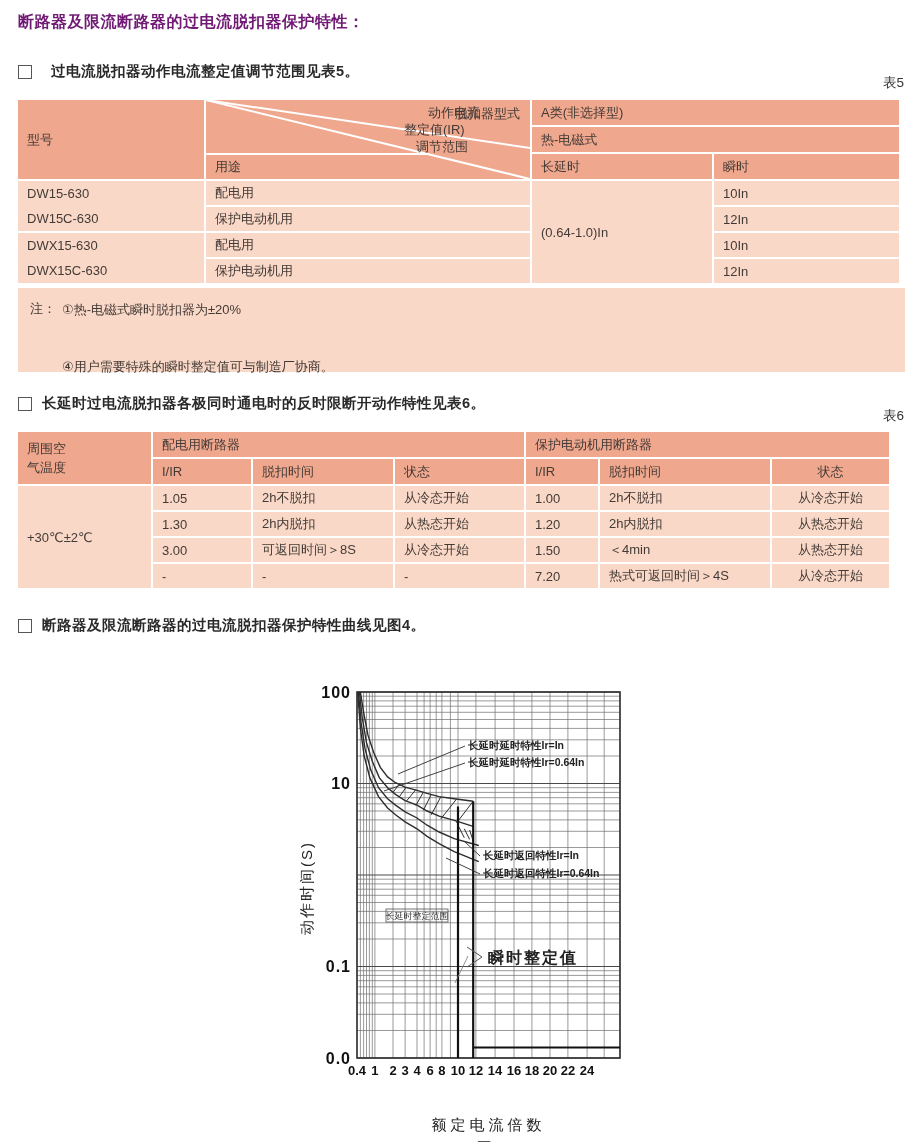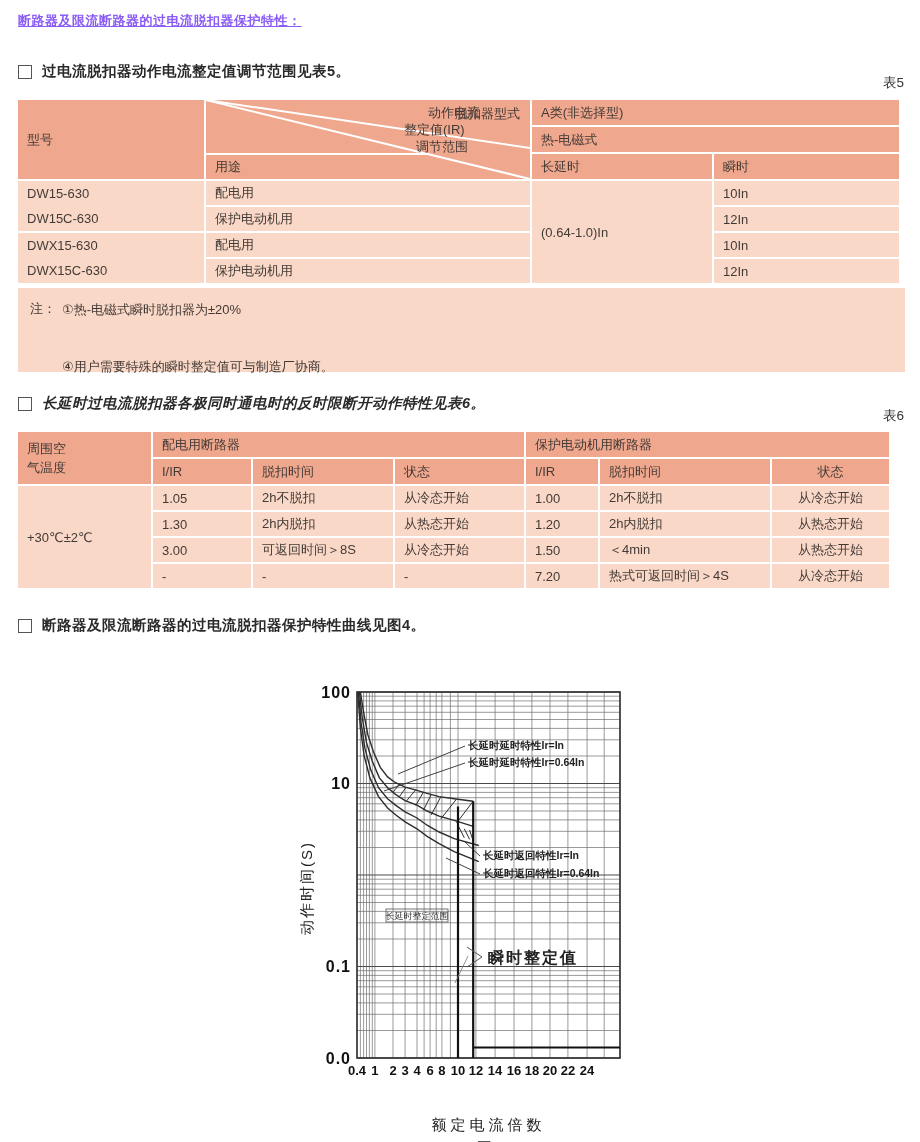--- a/index.html
+++ b/index.html
@@ -1,19 +1,19 @@
 <!DOCTYPE html>
 <html><head>
 <meta charset="utf-8">
 <style>
   html,body{margin:0;padding:0;}
   body{width:920px;height:1142px;position:relative;background:#ffffff;
        font-family:"Liberation Sans","DejaVu Sans",sans-serif;color:#3a3a3a;overflow:hidden;}
   .abs{position:absolute;}
-  .title{left:18px;top:12px;font-size:13px;font-weight:600;color:#8b5cf6;letter-spacing:.5px;text-decoration:underline;}
+  .title{left:18px;top:12px;font-size:16px;font-weight:600;color:#701a75;letter-spacing:.5px;}
   .sec{left:18px;font-size:14.5px;font-weight:600;color:#2a2a2a;letter-spacing:.5px;display:flex;align-items:center;}
   .cbx{display:inline-block;width:12px;height:12px;border:1.5px solid #555;margin-right:10px;background:#fff;flex:0 0 auto;}
   .tlabel{right:16px;font-size:13.5px;color:#333;}
   table{border-collapse:separate;border-spacing:2px;table-layout:fixed;font-size:13px;color:#433a36;}
   td{padding:0 0 0 9px;vertical-align:middle;overflow:hidden;white-space:nowrap;}
   .hd{background:#efa78d;}
   .bd{background:#f9d8c7;}
   .h25{height:25px;} .h24{height:24px;}
   .diagcell{position:relative;padding:0;}
   .diagcell svg{position:absolute;inset:0;width:100%;height:100%;}
@@ -33,21 +33,21 @@
   .aylabel{font-size:15px;fill:#222;letter-spacing:2px;}
   .cap{font-size:15px;fill:#222;}
   .rbox{font-size:9px;fill:#333;}
   .ilabel{font-size:16px;font-weight:600;fill:#222;letter-spacing:2px;}
 </style>
 </head>
 <body>
 
 <div class="abs title">断路器及限流断路器的过电流脱扣器保护特性：</div>
 
-<div class="abs sec" style="top:62px;">
+<div class="abs sec" style="top:62px;gap:9px;">
   <span class="cbx"></span>
   <span>过电流脱扣器动作电流整定值调节范围见表5。</span>
 </div>
 <div class="abs tlabel" style="top:74px;">表5</div>
 
 <div class="abs" style="left:16px;top:98px;">
   <table>
     <colgroup>
         <col style="width:186px">
         <col style="width:324px">
@@ -106,21 +106,21 @@
   </tbody>
     </table>
 </div>
 
 <div class="abs notes" style="left:18px;top:288px;width:887px;height:84px;">
   <span class="nlab">注：</span>
   <span class="nline" style="top:12px;">①热-电磁式瞬时脱扣器为±20%</span>
   <span class="nline" style="top:69px;">④用户需要特殊的瞬时整定值可与制造厂协商。</span>
 </div>
 
-<div class="abs sec" style="top:394px;font-style:italic;">
+<div class="abs sec" style="top:394px;">
   <span class="cbx"></span>
   <span>长延时过电流脱扣器各极同时通电时的反时限断开动作特性见表6。</span>
 </div>
 <div class="abs tlabel" style="top:407px;">表6</div>
 
 <div class="abs" style="left:16px;top:430px;">
   <table>
     <colgroup>
       <col style="width:133px">
         <col style="width:98px">

